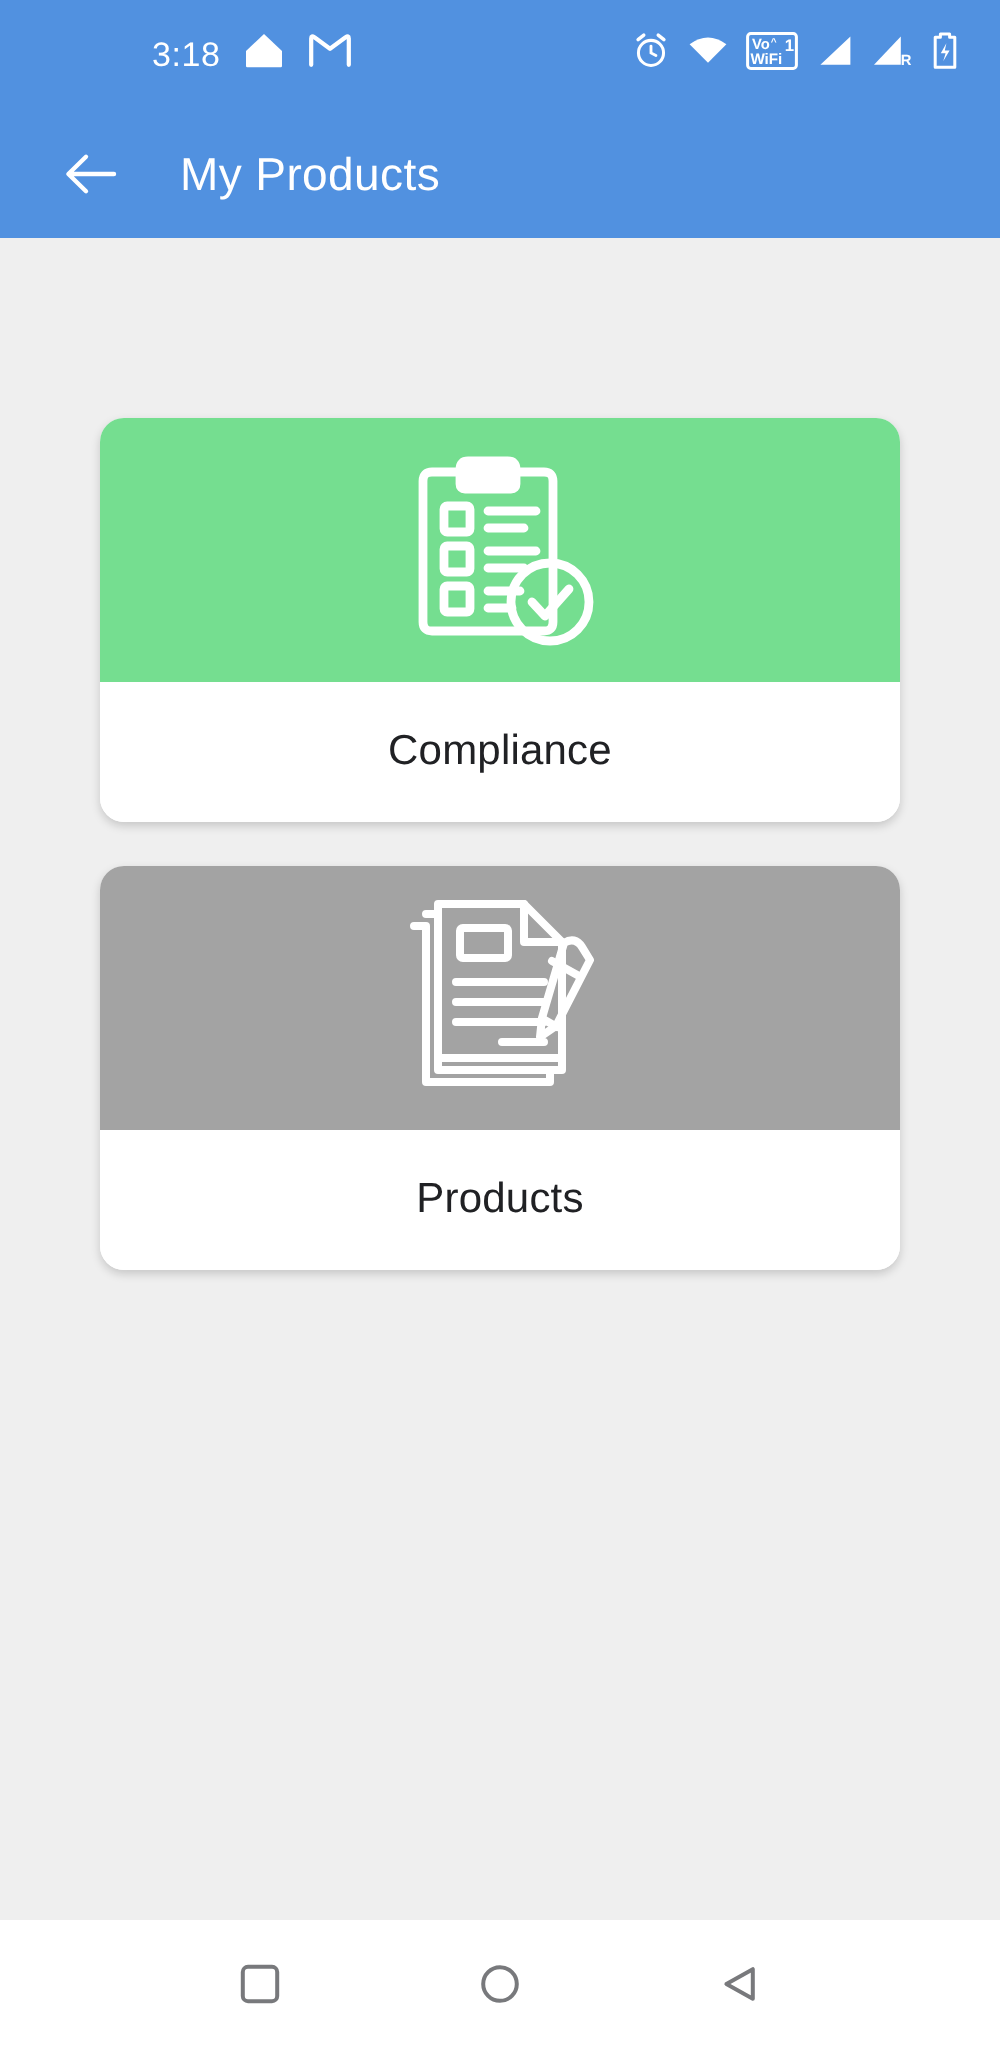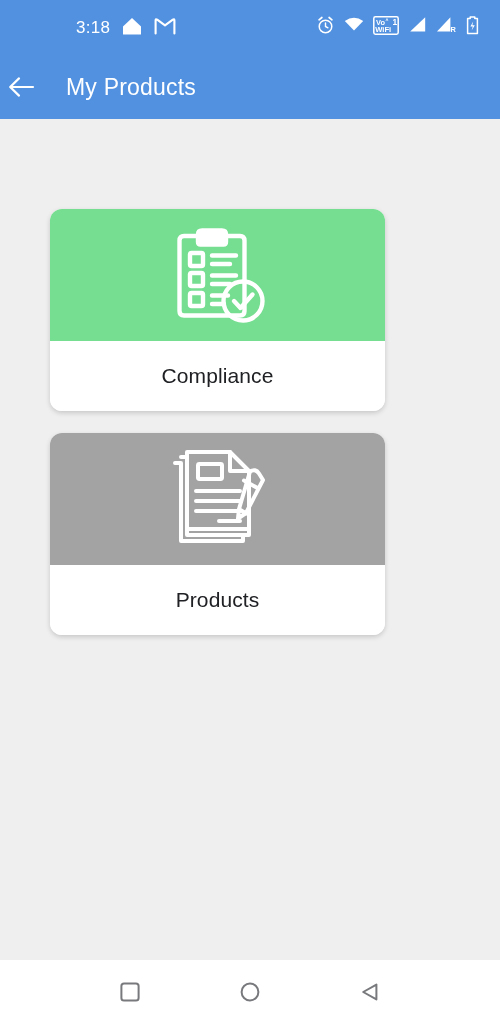--- a/index.html
+++ b/index.html
@@ -30,31 +30,32 @@
     display:flex; align-items:center; gap:11px;
     padding-left:76px;
   }
   .status-clock {
     font-size:17px;
     letter-spacing:0.3px;
     color:#ffffff;
   }
   .status-right {
     margin-left:auto;
-    display:flex; gap:9px;
+    display:flex; align-items:center; gap:9px;
     padding-right:7px;
   }
   .sb-icon { display:block; }
 
   
   .app-bar {
     height:64px;
     background:#5191e0;
     display:flex; align-items:center;
     flex:none;
+    padding-left:24px;
   }
   .back-btn {
     width:42px; height:42px;
     display:flex; align-items:center; justify-content:center;
     cursor:pointer;
     flex:none;
   }
   .app-title {
     font-size:23px;
     color:#ffffff;
@@ -68,21 +69,21 @@
     flex:1 1 auto;
     background:#efefef;
     padding:90px 50px 0 50px;
     display:flex;
     flex-direction:column;
     gap:22px;
     overflow:hidden;
   }
 
   .product-card {
-    width:335px;
+    width:400px;
     border-radius:12px;
     background:#ffffff;
     overflow:hidden;
     box-shadow:0 2px 5px rgba(0,0,0,0.17);
     cursor:pointer;
     flex:none;
   }
   .card-banner {
     height:132px;
     display:flex;

